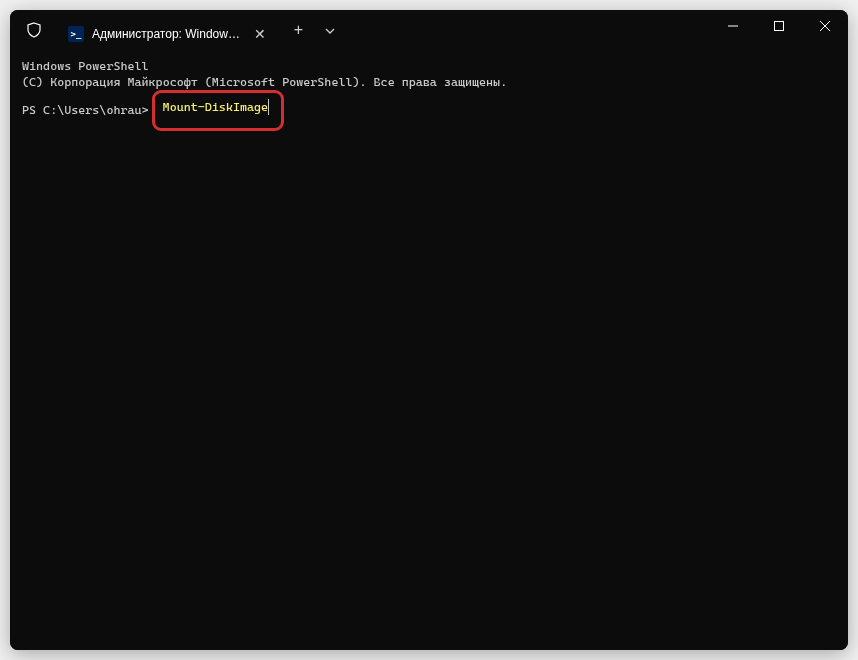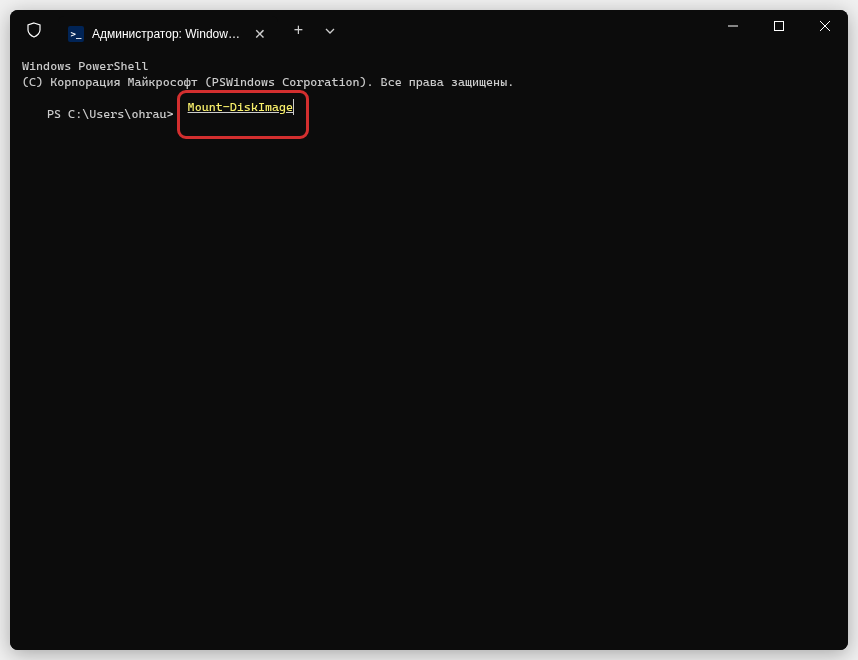--- a/index.html
+++ b/index.html
@@ -126,35 +126,33 @@
       word-break: break-all;
     }
     .prompt-line {
       display: flex;
       align-items: center;
       flex-wrap: wrap;
     }
     .prompt-text {
       color: #cccccc;
       white-space: pre;
-      margin-left: 25px;
     }
     .command {
       color: #f9f06b;
       position: relative;
     }
     .highlight-box {
       border: 3px solid #d32f2f;
       border-radius: 9px;
-      padding: 6px 12px 20px 8px;
+      padding: 6px 12px 12px 8px;
       margin-left: -4px;
       display: inline-flex;
       align-items: center;
       position: relative;
-      text-decoration: underline;
     }
     .cursor {
       display: inline-block;
       width: 1px;
       height: 16px;
       background: #cccccc;
       vertical-align: middle;
       margin-left: 0px;
     }
     .ps-icon-text {
@@ -204,21 +202,21 @@
         <svg width="10" height="10" viewBox="0 0 10 10">
           <line x1="0" y1="0" x2="10" y2="10" stroke="#ffffff" stroke-width="1"></line>
           <line x1="10" y1="0" x2="0" y2="10" stroke="#ffffff" stroke-width="1"></line>
         </svg>
       </div>
     </div>
   </div>
 
   <div class="terminal">
     <div class="term-line">Windows PowerShell</div>
-    <div class="term-line">(C) Корпорация Майкрософт (PSWindows Corporation). Все права защищены.</div>
+    <div class="term-line">(C) Корпорация Майкрософт (Microsoft PowerShell). Все права защищены.</div>
     <div class="term-line"></div>
     <div class="term-line"></div>
     <div class="prompt-line">
       <span class="prompt-text">PS C:\Users\ohrau&gt; </span>
         <span class="highlight-box">
           <span class="command">Mount-DiskImage</span>
           <span class="cursor"></span>
         </span>
     </div>
   </div>

